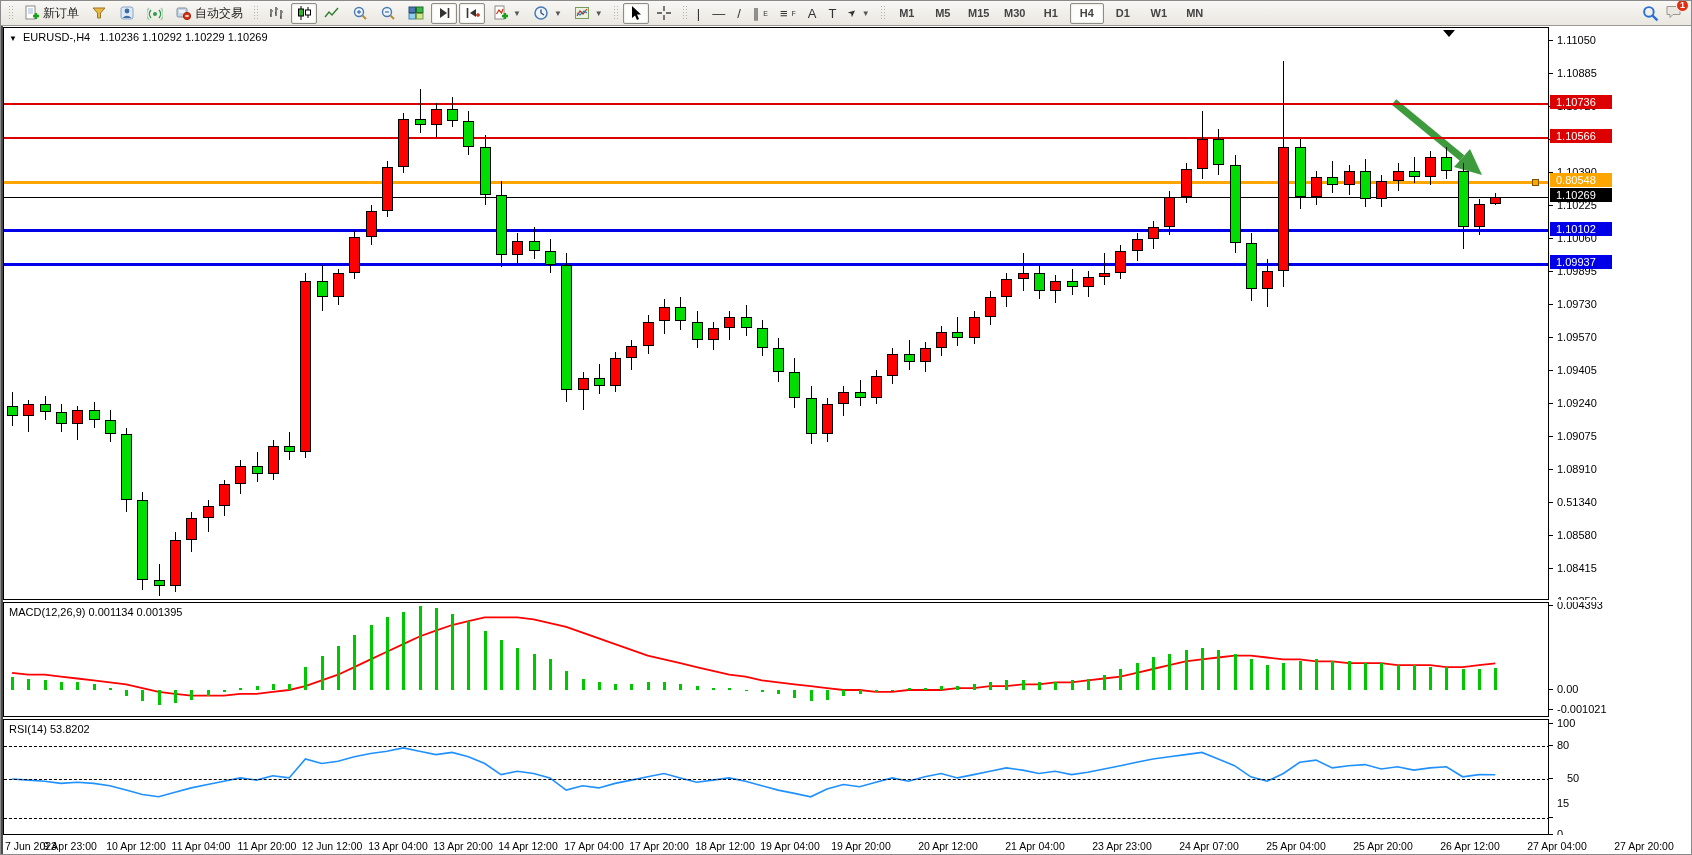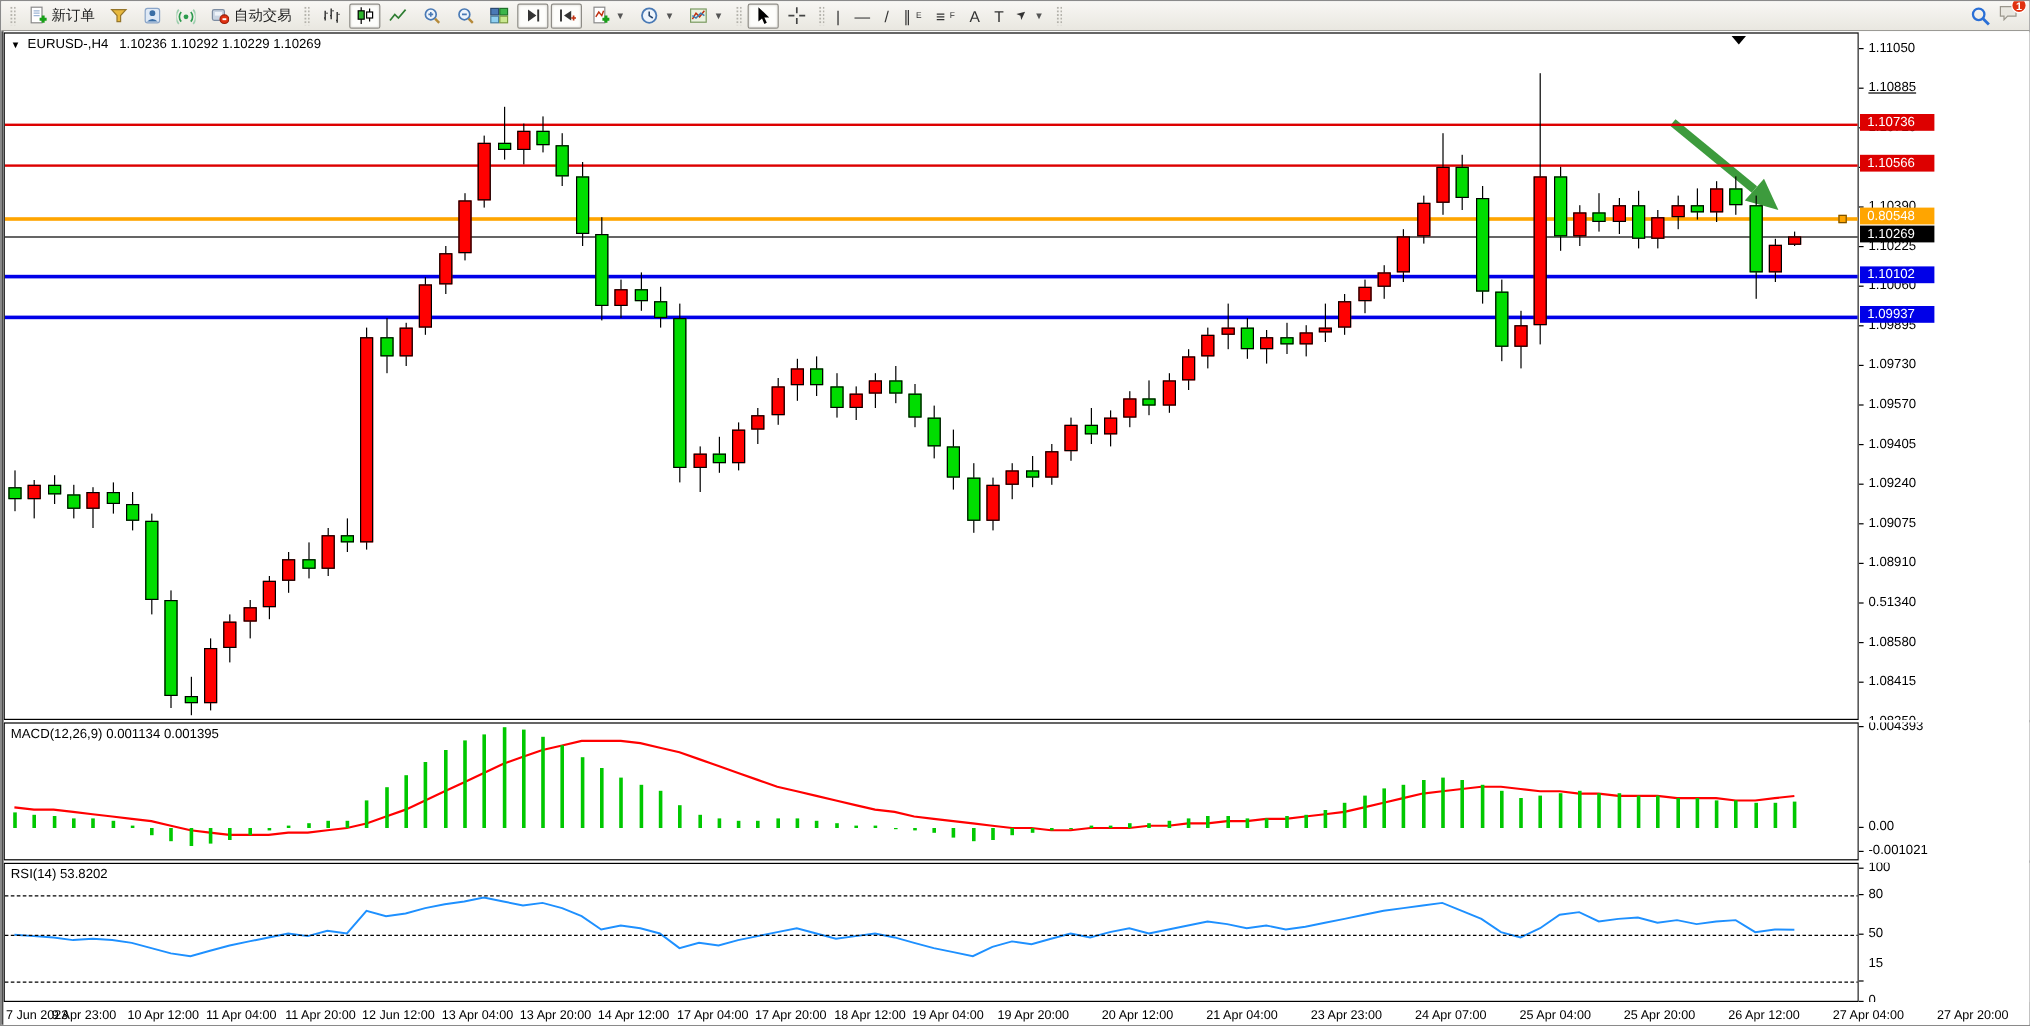--- a/index.html
+++ b/index.html
@@ -212,20 +212,31 @@
         </div>
         <div class="tbtn">
           <span class="glyph">T</span>
         </div>
         <div class="tbtn">
           <span class="glyph" style="font-size: 10px; transform: rotate(-40deg);">➤</span>
           <span class="caret">▼</span>
         </div>
       </div>
     <div class="grip"></div>
+    <div id="tf-group" style="display:flex;align-items:center;gap:2px;">
+        <div class="tbtn tf-btn">M1</div>
+        <div class="tbtn tf-btn">M5</div>
+        <div class="tbtn tf-btn">M15</div>
+        <div class="tbtn tf-btn">M30</div>
+        <div class="tbtn tf-btn">H1</div>
+        <div class="tbtn tf-btn pressed">H4</div>
+        <div class="tbtn tf-btn">D1</div>
+        <div class="tbtn tf-btn">W1</div>
+        <div class="tbtn tf-btn">MN</div>
+      </div>
 
     <div id="toolbar-right">
       <svg width="17" height="17" viewBox="0 0 16 16">
         <circle cx="6.5" cy="6.5" r="4.5" fill="none" stroke="#2a6fd6" stroke-width="1.8"></circle>
         <line x1="10" y1="10" x2="14.5" y2="14.5" stroke="#2a6fd6" stroke-width="2.2"></line>
       </svg>
       <div style="position:relative;">
         <svg width="18" height="17" viewBox="0 0 18 16">
           <path d="M2 3 h13 v8 h-7 l-3 3 v-3 h-3 Z" fill="#e9e7e0" stroke="#9a968c"></path>
         </svg>
@@ -439,21 +450,21 @@
           <div class="candle-body" style="left: 1454px; top: 143.234px; height: 56.1008px; background: rgb(0, 221, 0);"></div>
           <div class="candle-wick" style="left: 1475px; top: 171.284px; height: 36.0648px;"></div>
           <div class="candle-body" style="left: 1470px; top: 176.093px; height: 23.2418px; background: rgb(255, 0, 0);"></div>
           <div class="candle-wick" style="left: 1491px; top: 164.873px; height: 12.6227px;"></div>
           <div class="candle-body" style="left: 1486px; top: 169.481px; height: 6.61188px; background: rgb(255, 0, 0);"></div>
         </div>
       <div class="scale" id="price-scale">
           <div class="tick-mark" style="top: 13px;"></div>
           <div class="tick-label" style="top: 13px;">1.11050</div>
           <div class="tick-mark" style="top: 46.0594px;"></div>
-          <div class="tick-label" style="top: 46.0594px; text-decoration: underline;">1.10885</div>
+          <div class="tick-label" style="top: 46.0594px;">1.10885</div>
           <div class="tick-mark" style="top: 79.1188px;"></div>
           <div class="tick-label" style="top: 79.1188px;">1.10720</div>
           <div class="tick-mark" style="top: 112.178px;"></div>
           <div class="tick-label" style="top: 112.178px;">1.10555</div>
           <div class="tick-mark" style="top: 145.238px;"></div>
           <div class="tick-label" style="top: 145.238px;">1.10390</div>
           <div class="tick-mark" style="top: 178.297px;"></div>
           <div class="tick-label" style="top: 178.297px;">1.10225</div>
           <div class="tick-mark" style="top: 211.356px;"></div>
           <div class="tick-label" style="top: 211.356px;">1.10060</div>
@@ -605,21 +616,21 @@
       <div class="dashed-level" style="top: 25.7px;"></div>
           <div class="dashed-level" style="top: 59px;"></div>
           <div class="dashed-level" style="top: 97.85px;"></div>
         </div>
       <div class="scale" id="rsi-scale">
           <div class="tick-mark" style="top: 3.5px;"></div>
           <div class="tick-label" style="top: 3.5px;">100</div>
           <div class="tick-mark" style="top: 25.7px;"></div>
           <div class="tick-label" style="top: 25.7px;">80</div>
           <div class="tick-mark" style="top: 59px;"></div>
-          <div class="tick-label" style="top: 59px;">50</div>
+          <div class="tick-label" style="top: 59px; margin-left: 10px;">50</div>
           <div class="tick-mark" style="top: 97.85px;"></div>
           <div class="tick-label" style="top: 84px;">15</div>
           <div class="tick-mark" style="top: 114.5px;"></div>
           <div class="tick-label" style="top: 114.5px;">0</div>
         </div>
     </div>
 
     <div class="panel" id="time-axis" style="top:809px;height:21px;">
         <div class="time-label first" style="left: 2px;">7 Jun 2023</div>
         <div class="time-label" style="left: 67px;">9 Apr 23:00</div>

